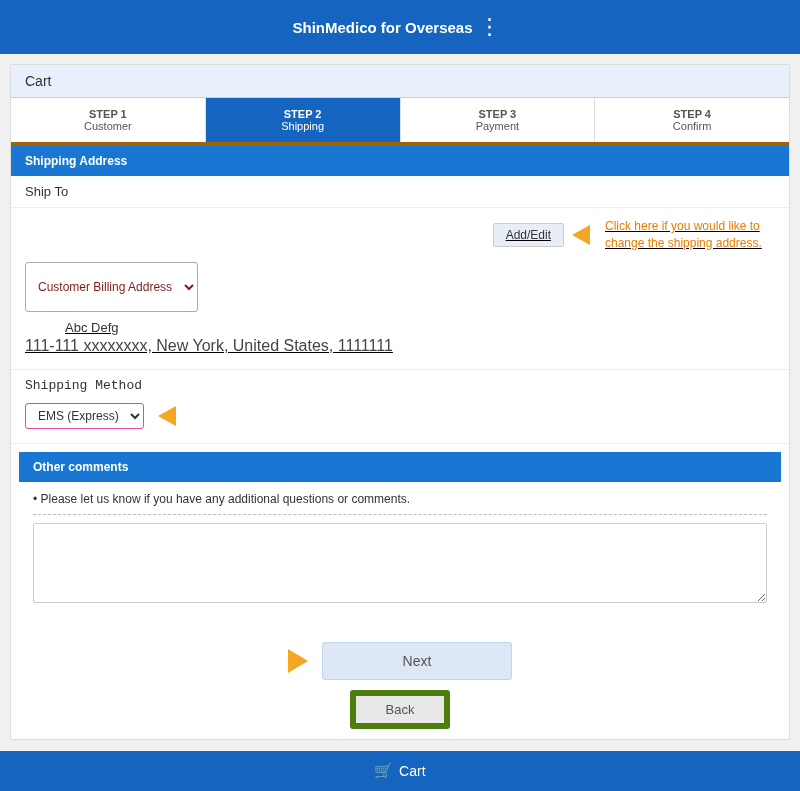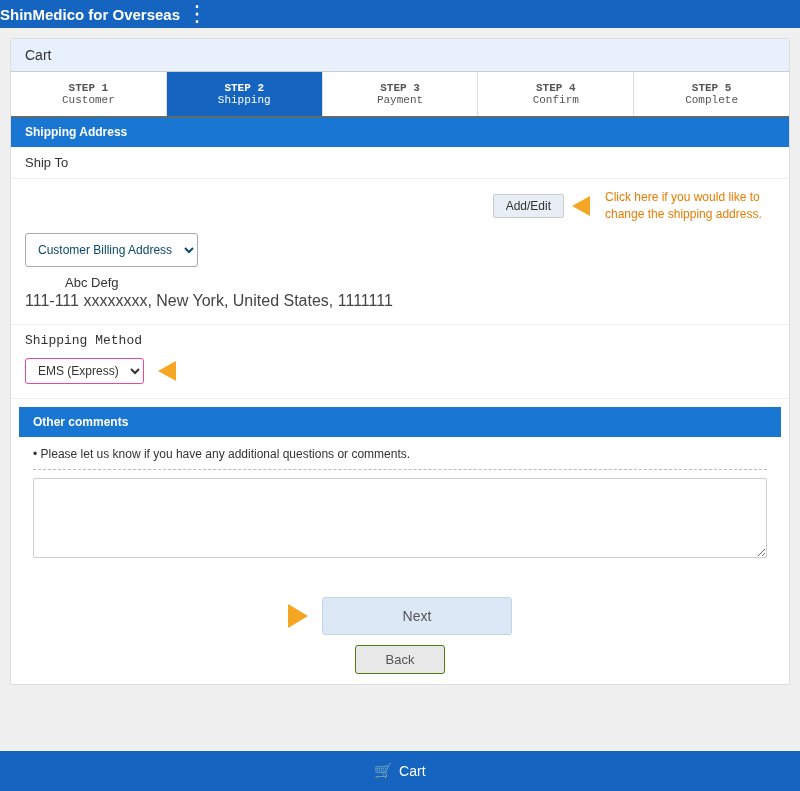--- a/index.html
+++ b/index.html
@@ -8,25 +8,25 @@
       font-size: 13px;
       background: #f0f0f0;
       width: 800px;
       min-height: 791px;
     }
 
     
     .top-header {
       background: #1565c0;
       color: white;
-      padding: 10px 0;
-      display: flex;
-      justify-content: flex-start;
-      align-items: center;
-      height: 28px;
+      padding: 10px 8px;
+      display: flex;
+      justify-content: center;
+      align-items: center;
+      height: 54px;
     }
     .top-header-title {
       font-size: 15px;
       font-weight: bold;
     }
     .top-header-menu-btn {
       background: transparent;
       border: none;
       color: white;
       font-size: 20px;
@@ -50,22 +50,21 @@
       padding: 8px 14px;
       border-bottom: 1px solid #ccc;
       font-size: 14px;
       color: #333;
       font-weight: normal;
     }
 
     
     .steps-bar {
       display: flex;
-      border-bottom: 1px solid #a16207;
-      font-family: Liberation Mono, monospace;
+      border-bottom: 4px solid #a16207;
     }
     .step-item {
       flex: 1;
       text-align: center;
       padding: 10px 5px;
       font-size: 11px;
       color: #555;
       border-right: 1px solid #ddd;
       background: white;
     }
@@ -99,20 +98,21 @@
       border-bottom: 1px solid #eee;
       font-size: 13px;
       color: #333;
     }
 
     
     .address-area {
       padding: 10px 14px 14px 14px;
       border-bottom: 1px solid #eee;
       position: relative;
+      text-decoration: underline;
     }
 
     .add-edit-row {
       display: flex;
       justify-content: flex-end;
       align-items: center;
       margin-bottom: 10px;
       position: relative;
     }
     .add-edit-btn {
@@ -142,26 +142,26 @@
       background: transparent;
       color: #e87c00;
       font-size: 12px;
       margin-left: 6px;
       max-width: 170px;
       line-height: 1.4;
     }
 
     
     .address-select {
-      padding: 8px 8px;
+      padding: 16px 8px;
       font-size: 12px;
       border: 1px solid #aaa;
       border-radius: 3px;
       background: white;
-      color: #0c4a6e;
+      color: #7f1d1d;
       cursor: pointer;
       margin-bottom: 8px;
     }
     .address-name {
       font-size: 13px;
       color: #333;
       margin-bottom: 2px;
       margin-left: 40px;
     }
     .address-detail {
@@ -252,21 +252,21 @@
       background: #dce8f5;
       border: 1px solid #c0d4ea;
       padding: 10px 80px;
       font-size: 14px;
       color: #555;
       cursor: pointer;
       border-radius: 3px;
     }
     .back-btn {
       background: #e8e8e8;
-      border: 1px solid #4d7c0f;
+      border: 6px solid #4d7c0f;
       padding: 6px 30px;
       font-size: 13px;
       color: #555;
       cursor: pointer;
       border-radius: 3px;
     }
 
     
     .bottom-bar {
       background: #1565c0;
@@ -318,24 +318,20 @@
       <span class="step-num">STEP 2</span>
       <span class="step-label">Shipping</span>
     </div>
     <div class="step-item">
       <span class="step-num">STEP 3</span>
       <span class="step-label">Payment</span>
     </div>
     <div class="step-item">
       <span class="step-num">STEP 4</span>
       <span class="step-label">Confirm</span>
-    </div>
-    <div class="step-item">
-      <span class="step-num">STEP 5</span>
-      <span class="step-label">Complete</span>
     </div>
   </div>
 
   <div class="section-header">
     <span>Shipping Address</span>
   </div>
 
   <div class="ship-to-row">
     <span>Ship To</span>
   </div>

